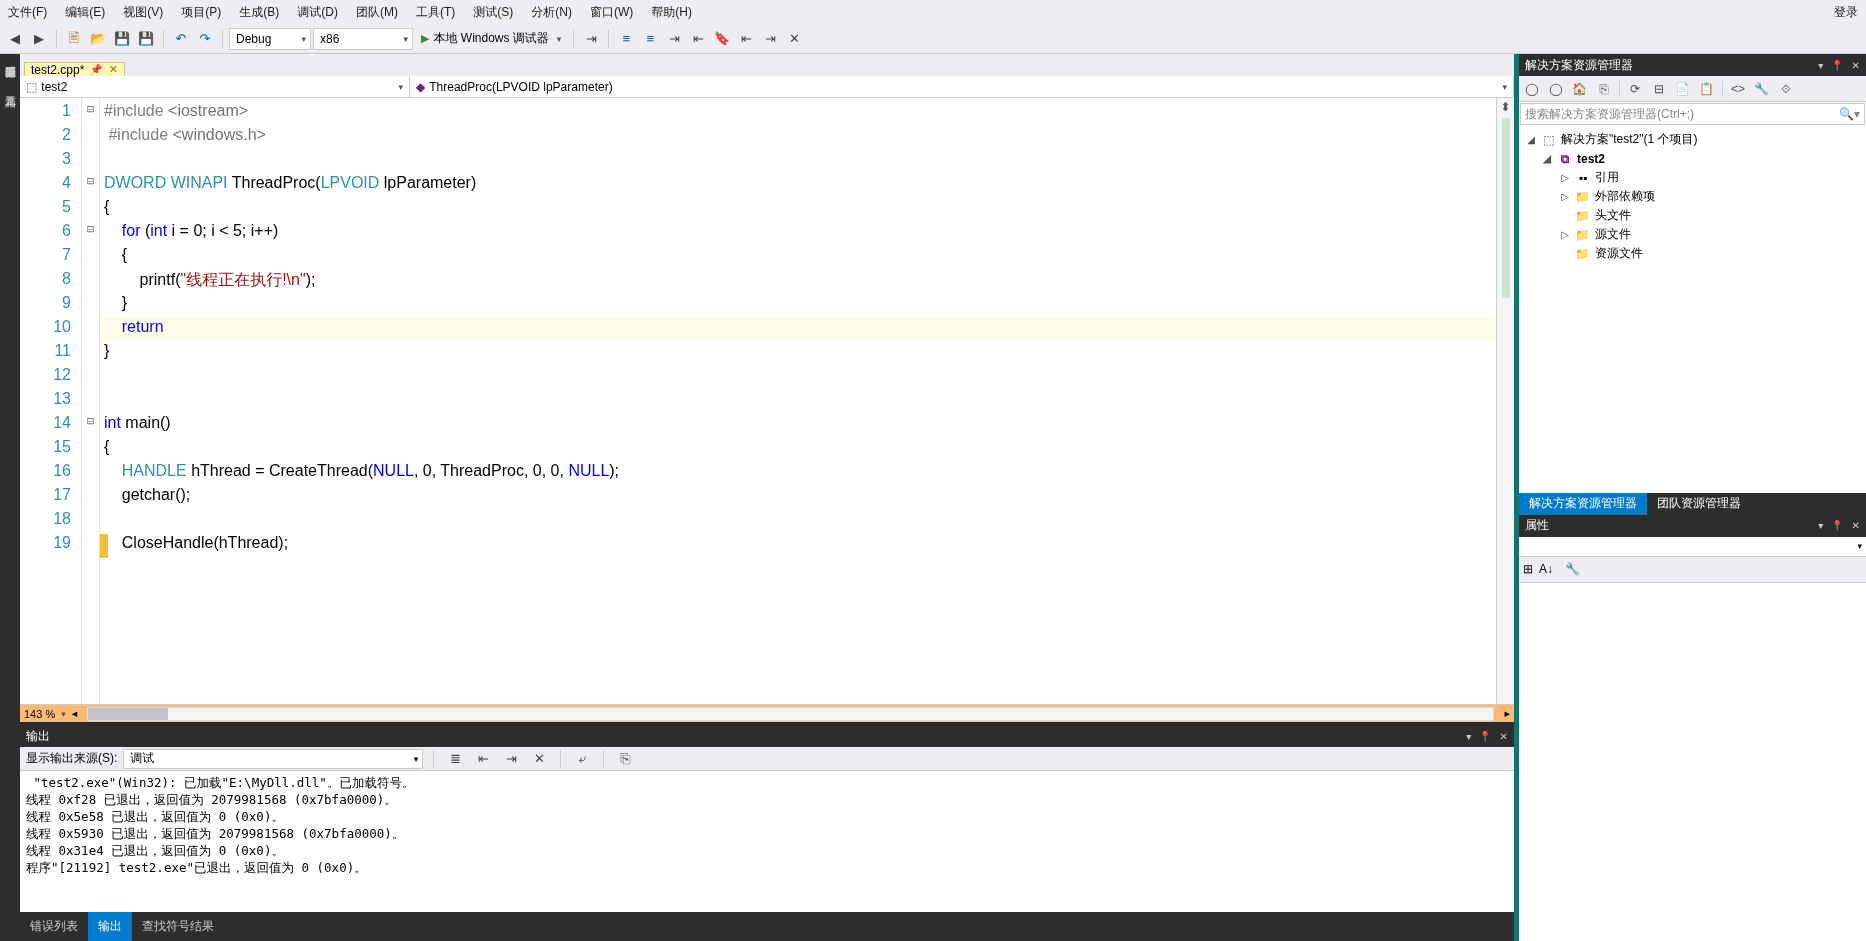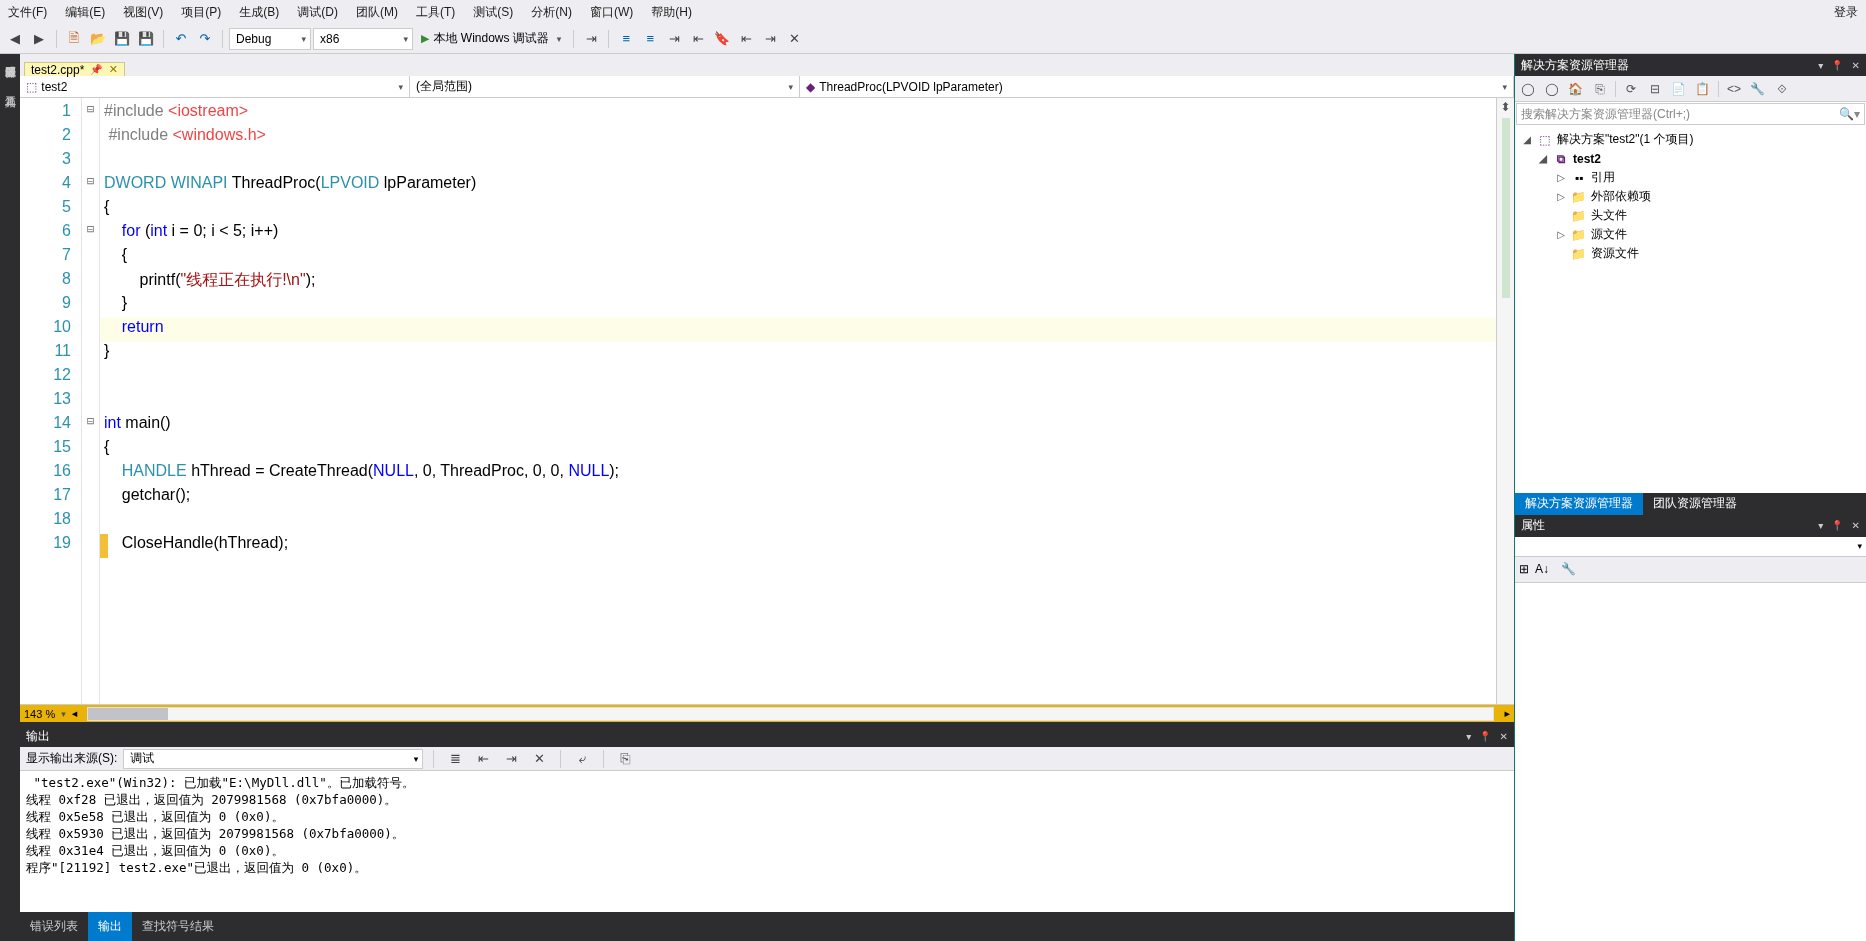--- a/index.html
+++ b/index.html
@@ -29,30 +29,30 @@
 .gutter div { height:24px; }
 .fold-col { width:18px; background:#fff; border-right:1px solid #e5e5e5; padding-top:4px; }
 .fold-col div { height:24px; text-align:center; color:#808080; font-family:Consolas,monospace; font-size:12px; }
 .code { flex:1; font-family:Consolas,monospace; font-size:16px; padding:4px 0 0 4px; white-space:pre; background:#fff; overflow:hidden; position:relative; }
 .code .line { height:24px; }
 .hl { position:absolute; left:0; right:0; height:24px; background:#fdfde8; z-index:0; }
 .code .line span { position:relative; z-index:1; }
 .kw { color:#0000ff; }
 .type { color:#2b91af; }
 .inc { color:#808080; }
-.ang { color:#ef4444; }
+.ang { color:#737373; }
 .str { color:#a31515; }
 .edge-col { width:18px; background:#f5f5f5; border-left:1px solid #ccc; display:flex; flex-direction:column; align-items:center; }
 .edge-col .split { font-size:12px; color:#555; margin-top:2px; }
 .marker { width:8px; height:180px; background:#cde6cd; margin-top:4px; }
-.statusrow { height:18px; border-top:1px solid #ccc; display:flex; align-items:center; font-size:11px; padding:0 4px; gap:6px; background:#eab308; }
+.statusrow { height:18px; border-top:1px solid #ccc; display:flex; align-items:center; font-size:11px; padding:0 4px; gap:6px; background:#fdba74; }
 .statusrow .arrow { font-size:9px; color:#555; }
 .hscroll { flex:1; height:14px; background:#f5f5f5; border:1px solid #e0e0e0; margin:0 4px; position:relative; }
 .hscroll::before { content:""; position:absolute; left:0; width:80px; top:0; bottom:0; background:#c2c3c9; }
-.right-col { width:352px; display:flex; flex-direction:column; border-left:1px solid #0f766e; }
+.right-col { width:352px; display:flex; flex-direction:column; border-left:5px solid #0f766e; }
 .panel-hdr { height:22px; background:#2d2d30; color:#fff; display:flex; align-items:center; padding:0 6px; font-size:12px; }
 .panel-hdr .wbtns { margin-left:auto; display:flex; gap:8px; font-size:10px; color:#ccc; }
 .panel-tb { height:26px; background:#eeeef2; border-bottom:1px solid #ccc; display:flex; align-items:center; padding:0 4px; gap:6px; }
 .panel-tb .ic { width:18px; height:18px; display:flex; align-items:center; justify-content:center; font-size:12px; color:#555; }
 .panel-tb .sep { width:1px; height:16px; background:#ccc; }
 .searchbox { height:22px; border:1px solid #ccc; margin:1px; display:flex; align-items:center; padding:0 4px; color:#888; position:relative; }
 .searchbox .mag { position:absolute; right:4px; }
 .tree { flex:1; background:#fff; padding:4px 0; overflow:auto; font-size:12px; }
 .tree-row { height:19px; display:flex; align-items:center; gap:4px; padding-left:6px; }
 .tree-row .exp { width:12px; font-size:10px; color:#555; text-align:center; }
@@ -138,23 +138,20 @@
         <span>test2.cpp*</span>
         <span class="tbtn" style="width:auto;font-size:10px">📌</span>
         <span class="x">✕</span>
       </div>
     </div>
     <div class="navrow">
       <div class="navcombo" style="max-width:390px">
           <span style="color:#68217a">⬚</span>
           <span>test2</span>
         </div>
-      <div class="navcombo" style="max-width:390px">
-          <span>(全局范围)</span>
-        </div>
       <div class="navcombo">
           <span style="color:#68217a">◆</span>
           <span>ThreadProc(LPVOID lpParameter)</span>
         </div>
     </div>
     <div class="code-wrap">
       <div class="gutter" id="gutter">
           <div>1</div>
           <div>2</div>
           <div>3</div>

